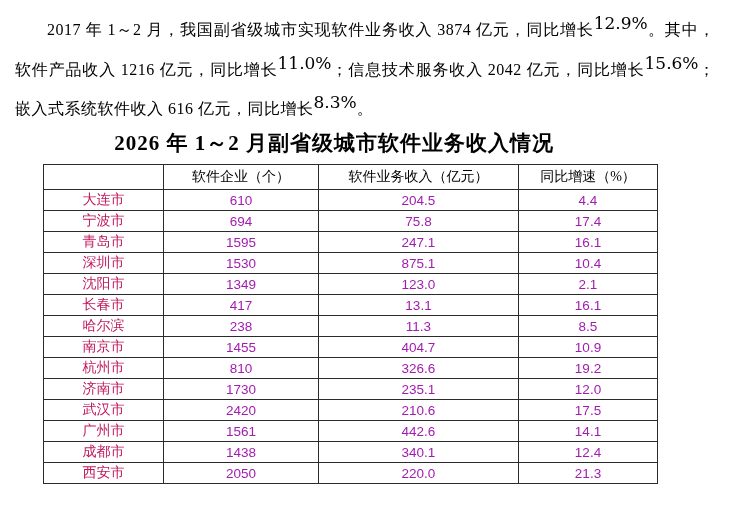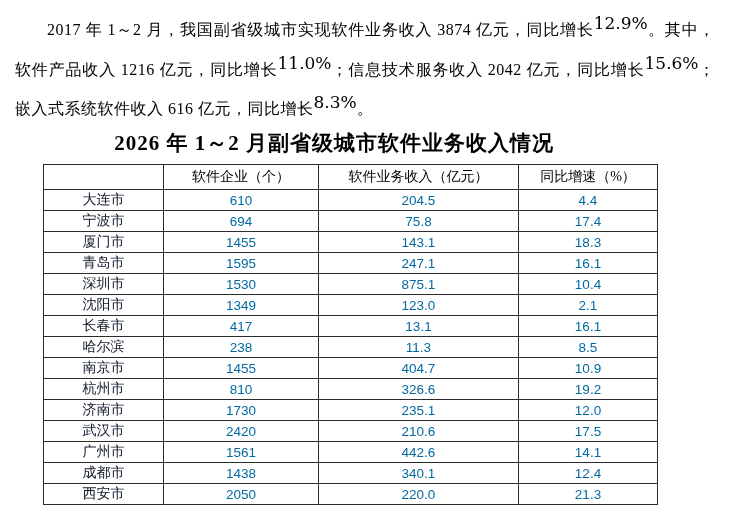--- a/index.html
+++ b/index.html
@@ -44,25 +44,25 @@
     text-align:center;vertical-align:middle;
     padding:0;overflow:hidden;white-space:nowrap;
   }
   table.rev th{
     height:24px;font-weight:normal;font-size:14px;
     font-family:"Liberation Serif","DejaVu Serif",serif;
   }
   table.rev td{
     height:20px;font-size:13.5px;
     font-family:"Liberation Sans","DejaVu Sans",sans-serif;
-    color:#0369a1;
+    color:#a21caf;
   }
   table.rev td.city{
     font-family:"Liberation Serif","DejaVu Serif",serif;
-    font-size:14px;color:#0f172a;
+    font-size:14px;color:#be185d;
   }
 </style>
 </head>
 <body>
 
 <div class="page">
 
   <p class="para"><span>2017 年 1～2 月，我国副省级城市实现软件业务收入 3874 亿元，同比增长</span><span class="pct">12.9%</span><span>。其中，软件产品收入 1216 亿元，同比增长</span><span class="pct">11.0%</span><span>；信息技术服务收入 2042 亿元，同比增长</span><span class="pct">15.6%</span><span>；嵌入式系统软件收入 616 亿元，同比增长</span><span class="pct">8.3%</span><span>。</span></p>
 
   <h2 class="table-title">2026 年 1～2 月副省级城市软件业务收入情况</h2>
@@ -87,26 +87,20 @@
           <td class="city">大连市</td>
           <td>610</td>
           <td>204.5</td>
           <td>4.4</td>
         </tr>
       <tr>
           <td class="city">宁波市</td>
           <td>694</td>
           <td>75.8</td>
           <td>17.4</td>
-        </tr>
-      <tr>
-          <td class="city">厦门市</td>
-          <td>1455</td>
-          <td>143.1</td>
-          <td>18.3</td>
         </tr>
       <tr>
           <td class="city">青岛市</td>
           <td>1595</td>
           <td>247.1</td>
           <td>16.1</td>
         </tr>
       <tr>
           <td class="city">深圳市</td>
           <td>1530</td>

